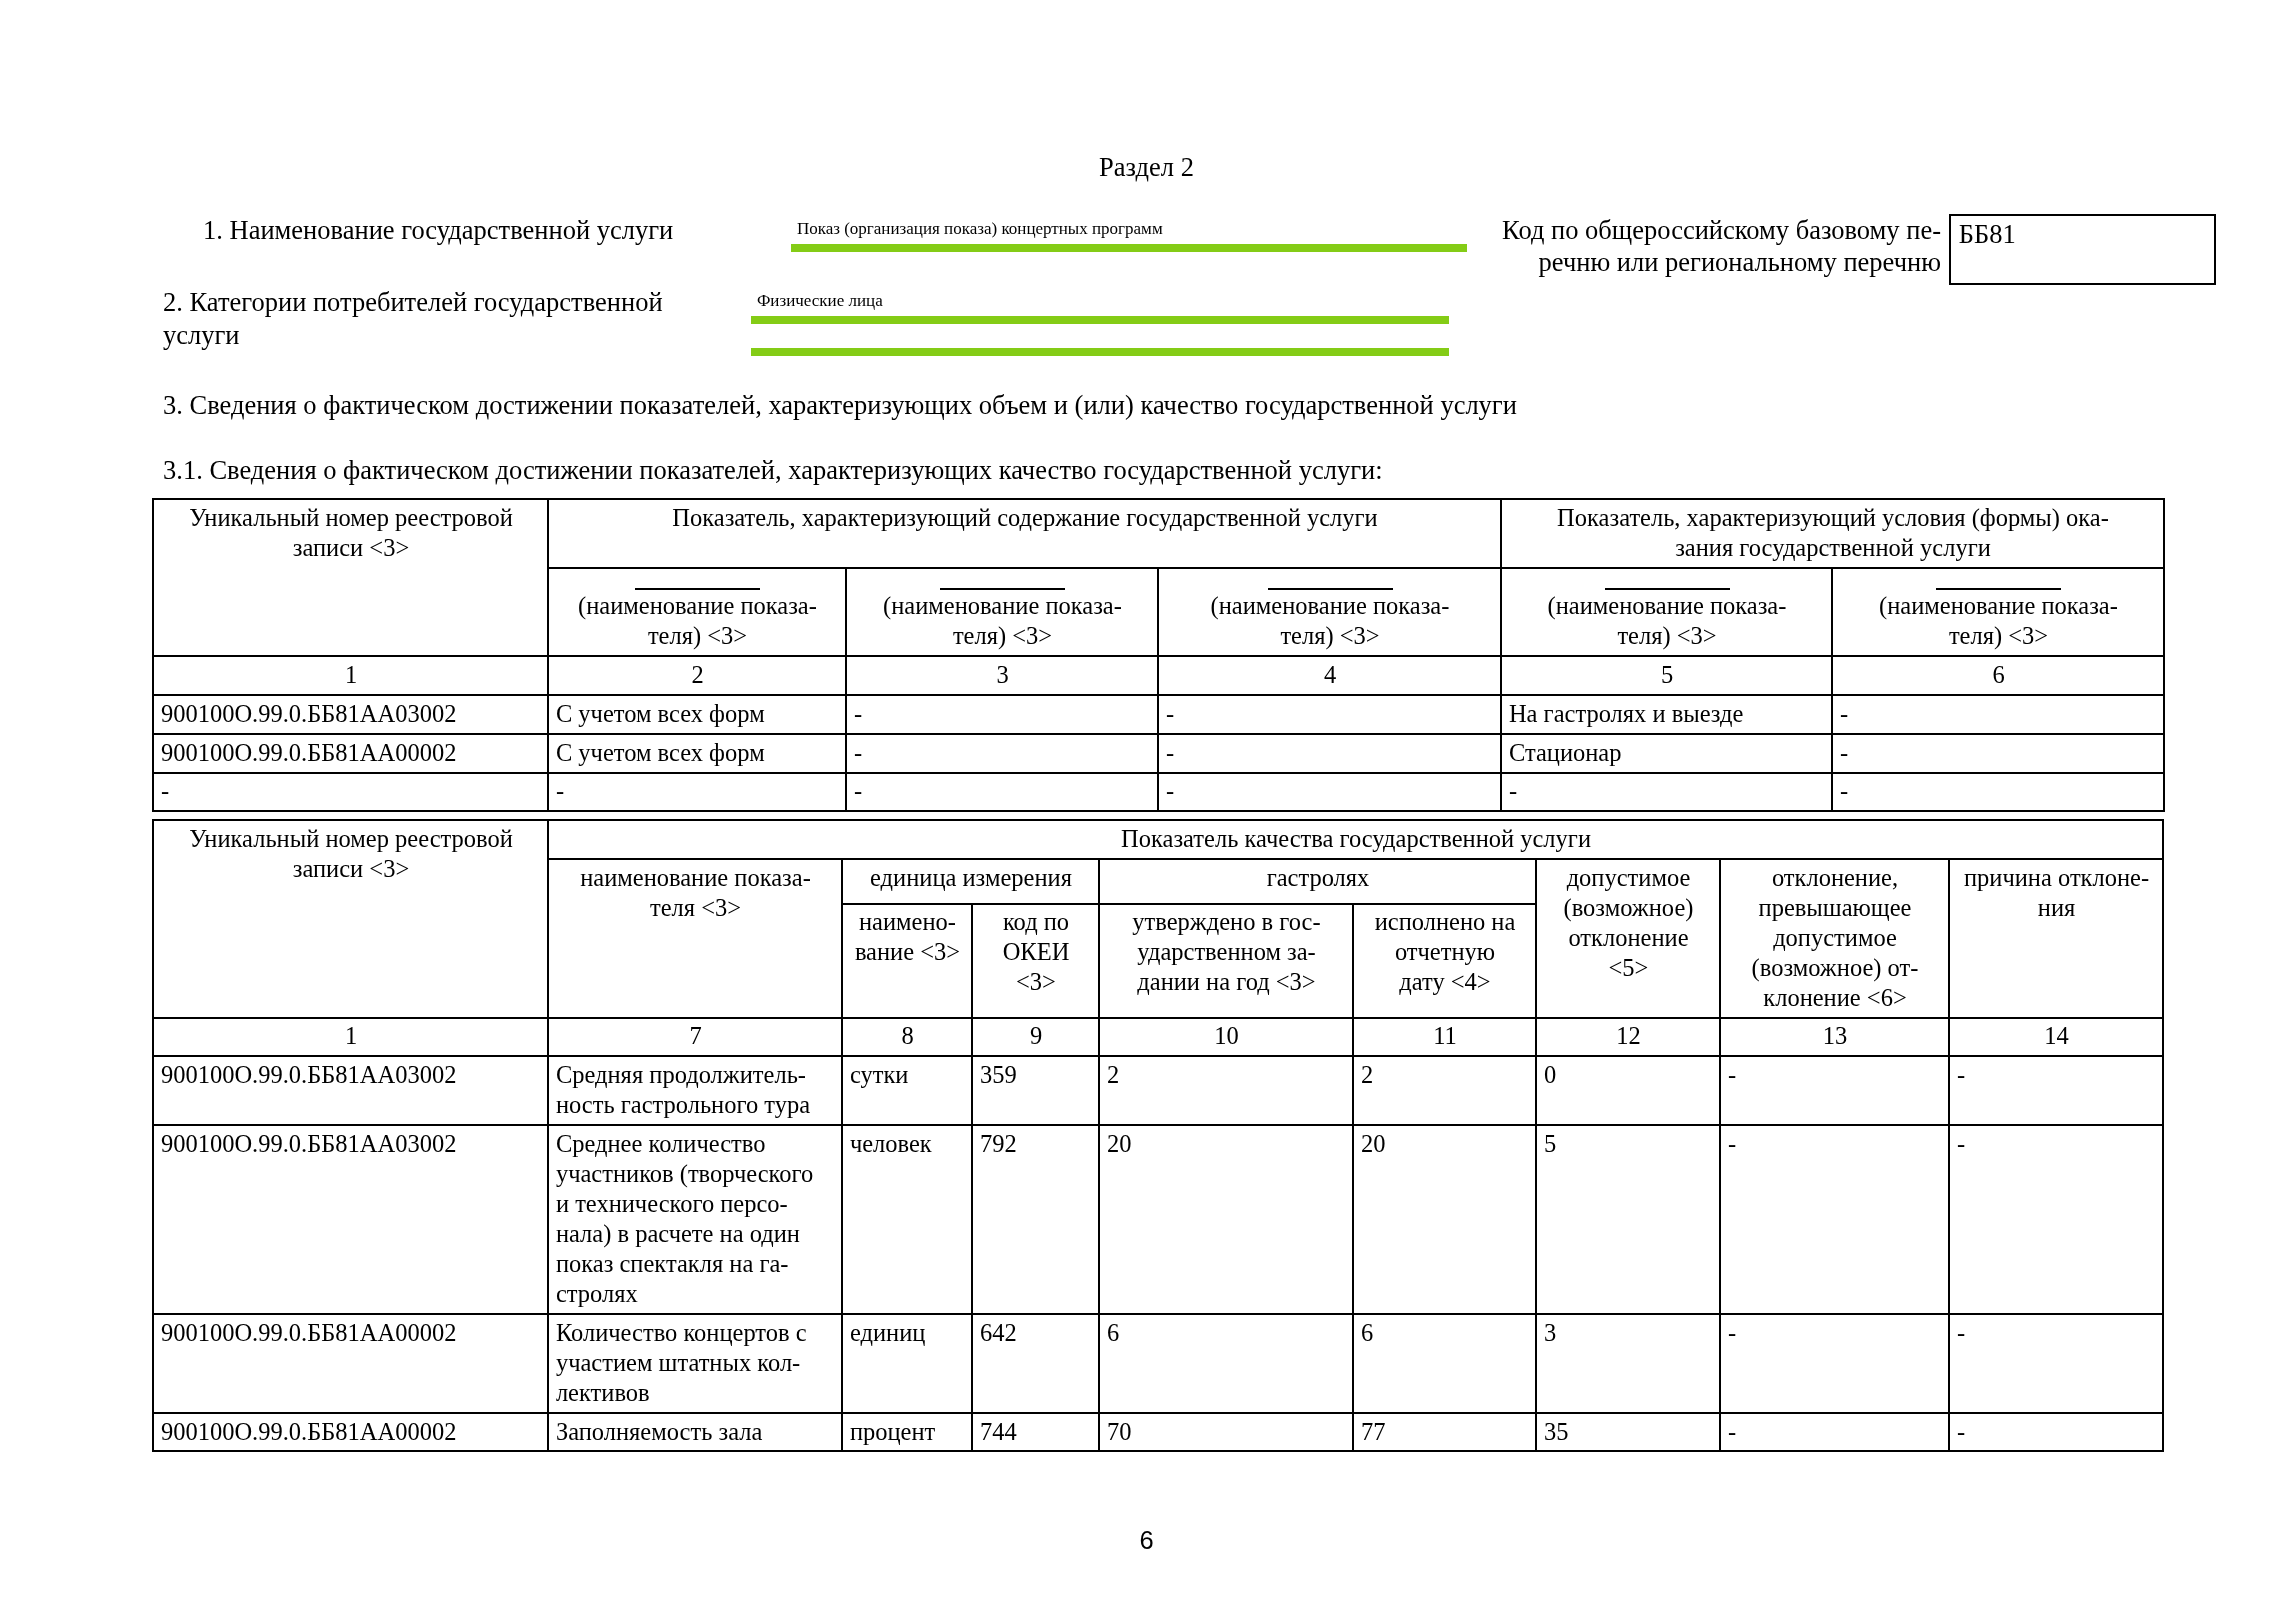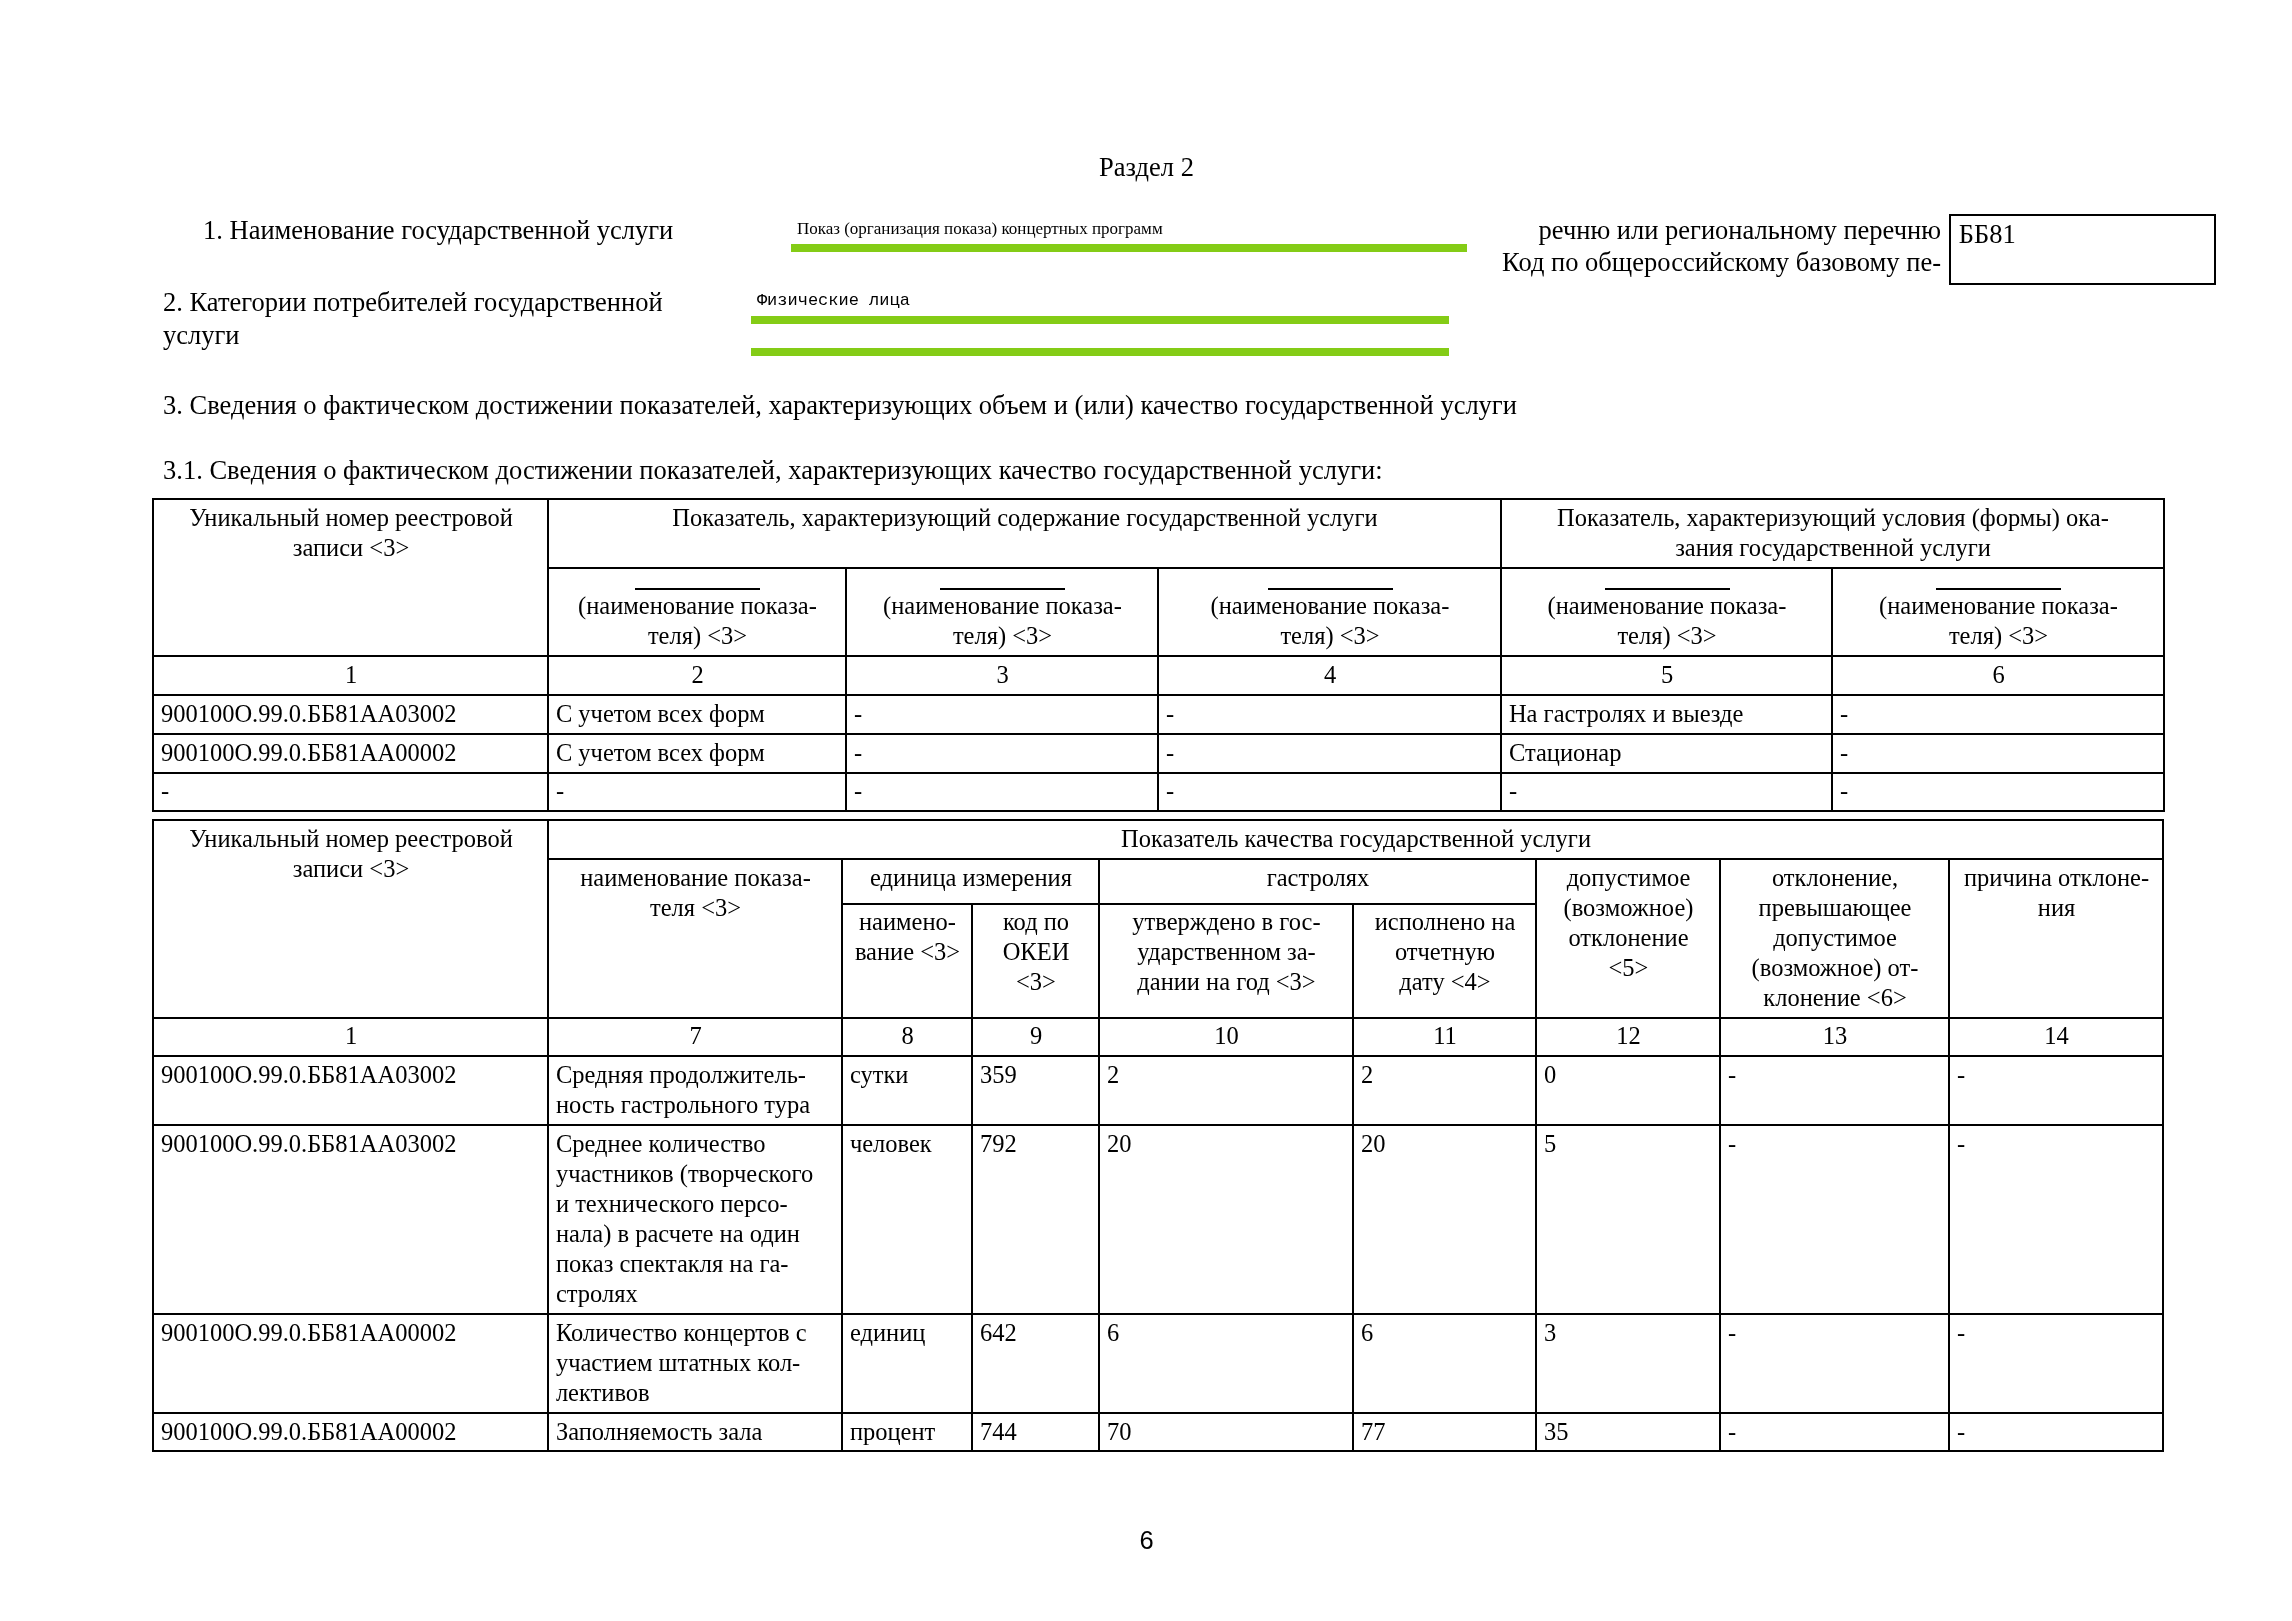--- a/index.html
+++ b/index.html
@@ -56,21 +56,21 @@
     white-space: nowrap;
   }
   .field-value.blank { height: 32px; }
 
   #row1 { left: 163px; top: 214px; margin-left: 40px; }
   #row1 .field-label { width: 588px; }
   #row1 .field-value { width: 676px; }
 
   #row2 { left: 163px; top: 286px; }
   #row2 .field-label { width: 588px; }
-  #row2 .field-value { width: 698px; font-family: Liberation Mono, monospace; }
+  #row2 .field-value { width: 698px; }
 
   
   .code-block {
     position: absolute;
     left: 1465px;
     top: 214px;
     display: flex;
     align-items: flex-start;
   }
   .code-caption {
@@ -166,22 +166,22 @@
       <div>услуги</div>
     </div>
     <div class="field-value-wrap">
       <div class="field-value">Физические лица</div>
       <div class="field-value blank"></div>
     </div>
   </div>
 
   <div class="code-block">
     <div class="code-caption">
+      <div>Код по общероссийскому базовому пе-</div>
       <div>речню или региональному перечню</div>
-      <div>Код по общероссийскому базовому пе-</div>
     </div>
     <div class="code-box">ББ81</div>
   </div>
 
   <div class="para" id="para3">3. Сведения о фактическом достижении показателей, характеризующих объем и (или) качество государственной услуги</div>
   <div class="para" id="para31">3.1. Сведения о фактическом достижении показателей, характеризующих качество государственной услуги:</div>
 
   <table class="doc" id="table1">
     <colgroup>
       <col style="width:395px">

